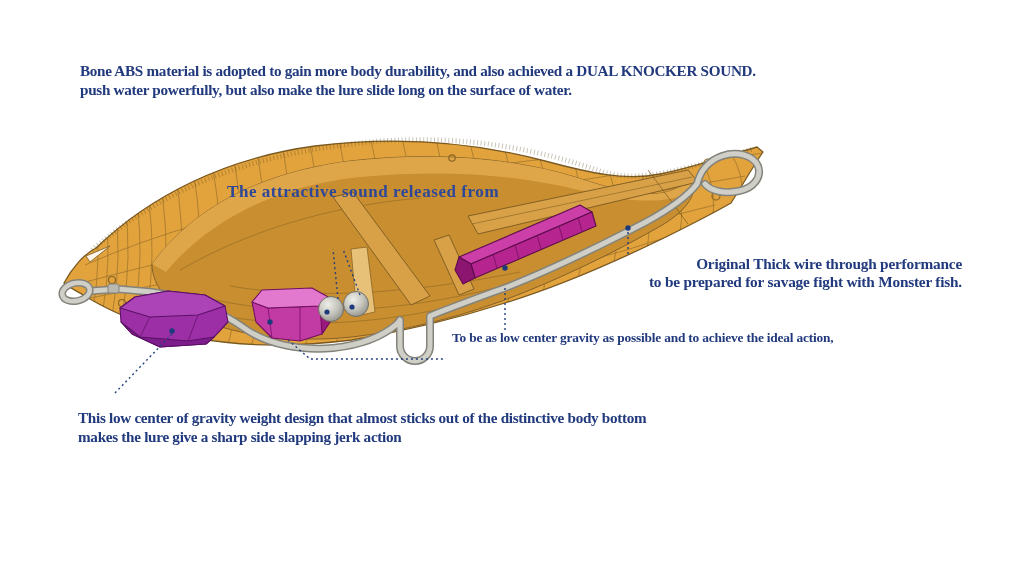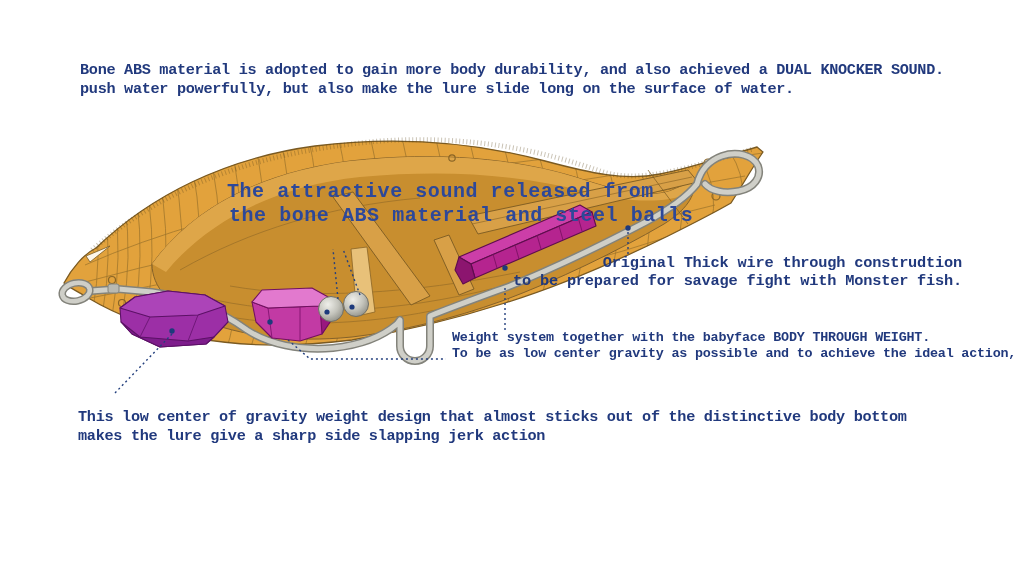--- a/index.html
+++ b/index.html
@@ -1,24 +1,24 @@
 <!DOCTYPE html>
 <html><head>
 <meta charset="utf-8">
 <style>
   html,body{margin:0;padding:0;background:#ffffff;}
   .stage{
     position:relative;width:1024px;height:545px;overflow:hidden;
-    background:#ffffff;font-family:Liberation Mono, monospace;
+    background:#ffffff;font-family:Liberation Serif, serif;
   }
   .stage svg{position:absolute;left:0;top:0;}
   .txt{position:absolute;color:#21397d;font-weight:bold;}
   .txt span{display:block;white-space:nowrap;}
   .intro{left:80px;top:61px;font-size:15.2px;line-height:19px;letter-spacing:-0.3px;}
-  .sound{left:222px;top:180px;font-size:20px;line-height:23.8px;letter-spacing:0.55px;color:#2d4899;}
+  .sound{left:222px;top:180px;font-size:17px;line-height:23.8px;letter-spacing:0.55px;color:#2d4899;}
   .sound span:nth-child(1){margin-left:5px;}
   .sound span:nth-child(2){margin-left:7px;}
   .wirecall{right:62px;top:255px;font-size:15.3px;line-height:17.6px;text-align:right;letter-spacing:-0.2px;}
   .weightsys{left:452px;top:330px;font-size:13.4px;line-height:16.2px;letter-spacing:-0.2px;}
   .bodyweight{left:78px;top:408px;font-size:15.2px;line-height:19.3px;letter-spacing:-0.3px;}
 </style>
 </head>
 <body>
 
 <div class="stage">
@@ -165,30 +165,28 @@
     </g>
   </svg>
 
   <div class="txt intro">
     <span>Bone ABS material is adopted to gain more body durability, and also achieved a DUAL KNOCKER SOUND.</span>
     <span>push water powerfully, but also make the lure slide long on the surface of water.</span>
   </div>
 
   <div class="txt sound">
     <span>The attractive sound released from</span>
-    <span>the bone ABS material and steel balls</span>
   </div>
 
   <div class="txt wirecall">
-    <span>Original Thick wire through construdtion</span>
+    <span>Original Thick wire through performance</span>
     <span>to be prepared for savage fight with Monster fish.</span>
   </div>
 
   <div class="txt weightsys">
-    <span>Weight system together with the babyface BODY THROUGH WEIGHT.</span>
     <span>To be as low center gravity as possible and to achieve the ideal action,</span>
   </div>
 
   <div class="txt bodyweight">
     <span>This low center of gravity weight design that almost sticks out of the distinctive body bottom</span>
     <span>makes the lure give a sharp side slapping jerk action</span>
   </div>
 
 </div>
 

